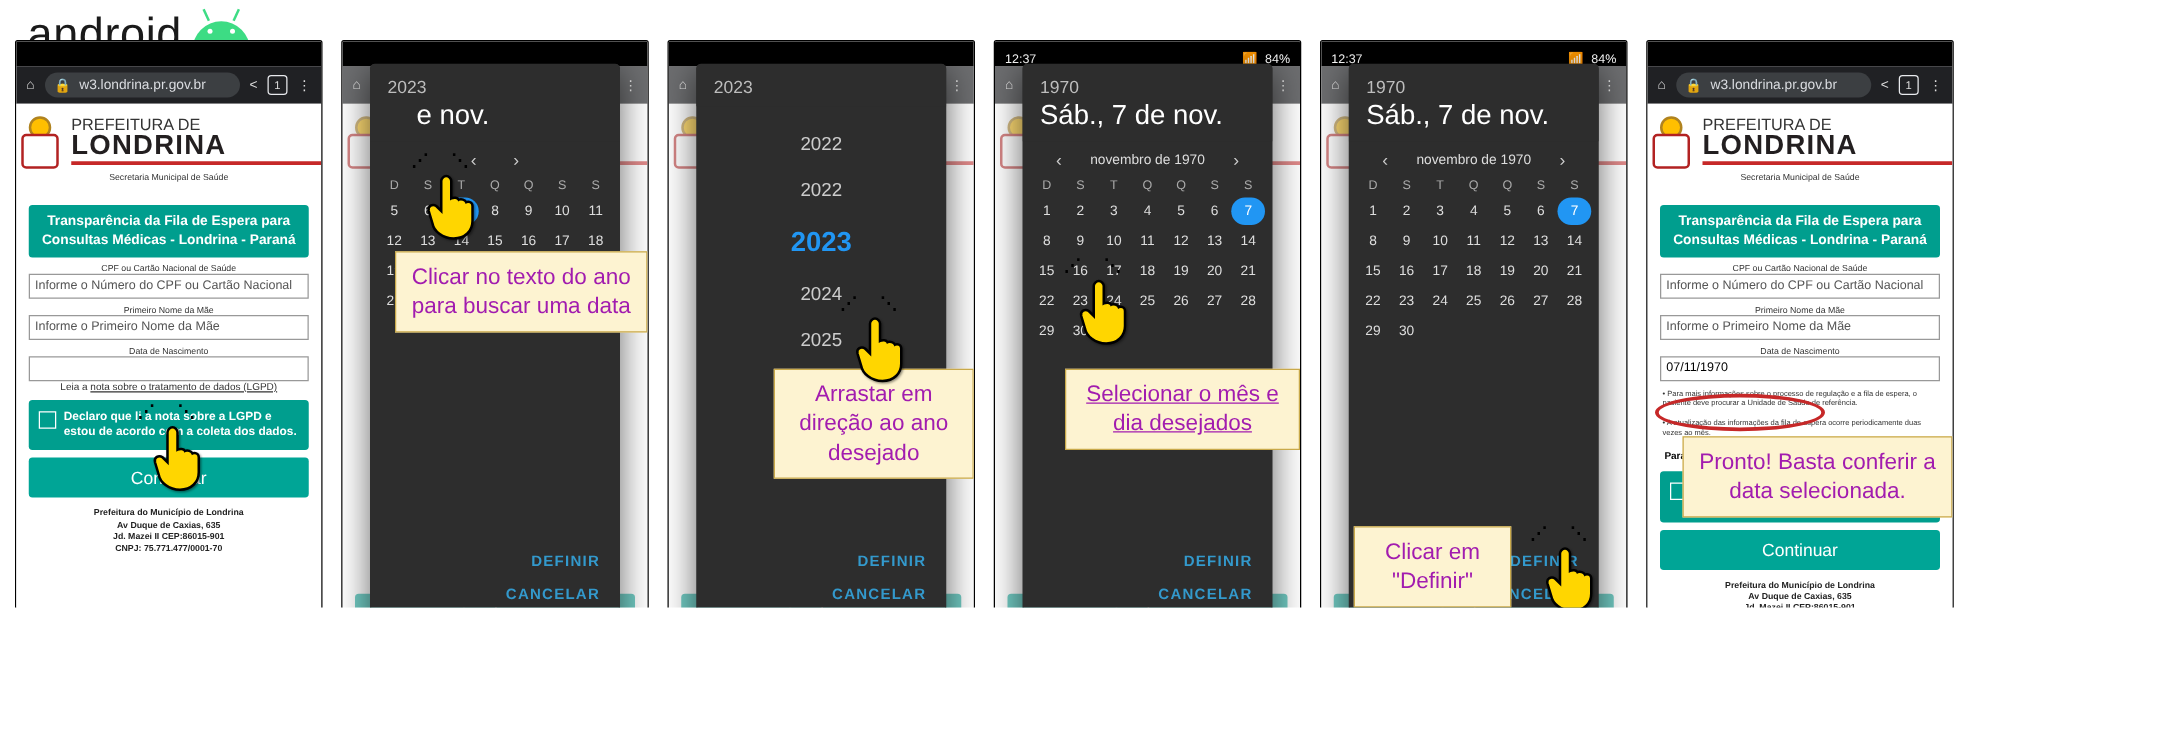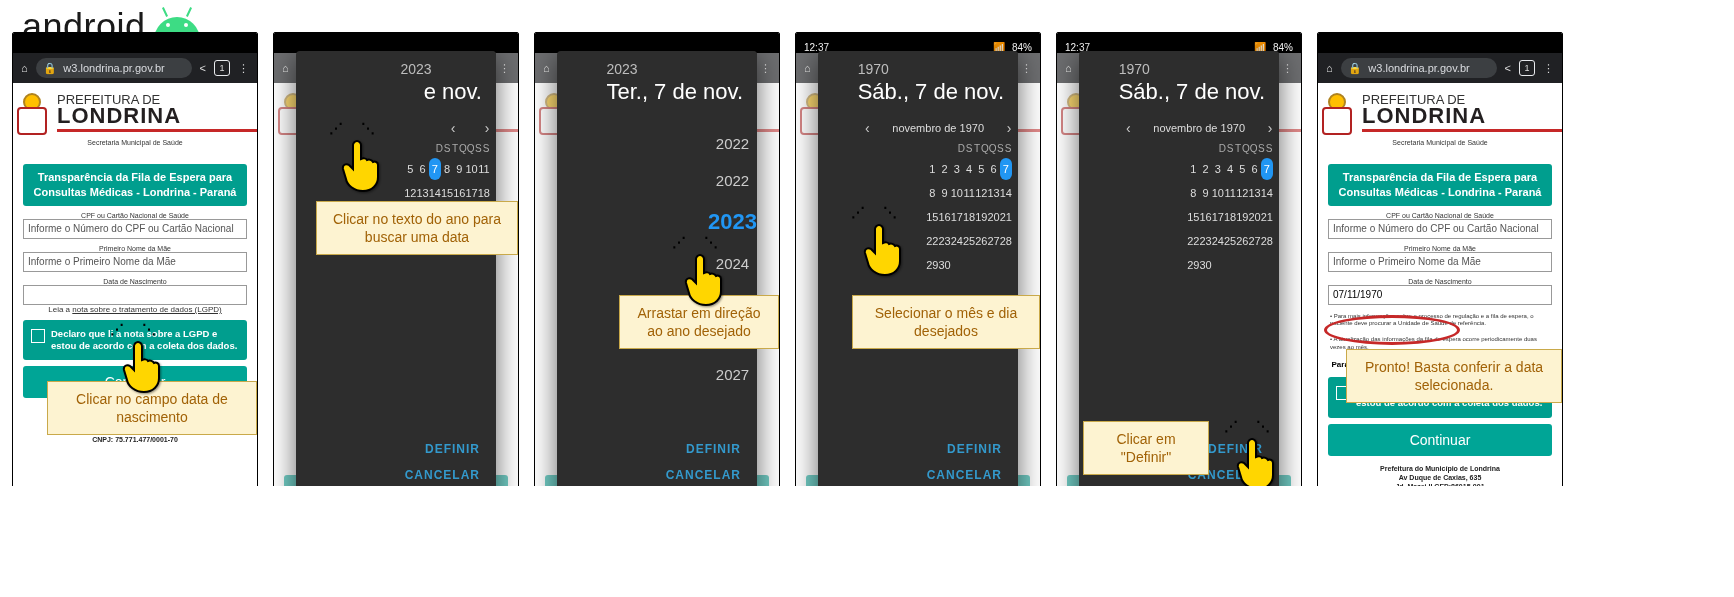--- a/index.html
+++ b/index.html
@@ -57,36 +57,36 @@
   .lgpd-note{font-size:8px;text-align:center;color:#333;}
   .lgpd-note u{text-decoration:underline;}
   .smalltext{font-size:6px;color:#333;margin:8px 12px 2px;line-height:1.3;}
   .uds{font-size:8px;font-weight:bold;text-align:center;margin:8px 0;}
   .declare{margin:6px 10px;background:var(--teal);color:#fff;font-size:9.5px;font-weight:bold;padding:8px 8px;border-radius:3px;display:flex;gap:6px;align-items:flex-start;line-height:1.3;}
   .declare .chk{flex:0 0 12px;height:12px;border:1.5px solid #fff;background:transparent;margin-top:1px;}
   .btn-cont{margin:6px 10px;background:var(--teal-btn);color:#fff;font-size:14px;font-weight:normal;text-align:center;padding:8px 0;border-radius:3px;}
   .footer{text-align:center;font-size:7px;color:#222;font-weight:bold;margin-top:8px;line-height:1.35;}
 
   
-  .datepicker{position:absolute;top:18px;left:22px;right:22px;bottom:10px;background:#2d2d2d;color:#ddd;border-radius:4px;box-shadow:0 6px 28px rgba(0,0,0,.6);display:flex;flex-direction:column;overflow:hidden;align-items:flex-end;}
+  .datepicker{position:absolute;top:18px;left:22px;right:22px;bottom:10px;background:#2d2d2d;color:#ddd;border-radius:4px;box-shadow:0 6px 28px rgba(0,0,0,.6);display:flex;flex-direction:column;overflow:hidden;}
   .dp-head{padding:10px 14px 8px;background:#2d2d2d;}
   .dp-year{font-size:14px;color:#bdbdbd;}
   .dp-date{font-size:22px;color:#fff;margin-top:2px;}
   .dp-nav{display:flex;align-items:center;justify-content:center;gap:16px;font-size:11px;padding:6px 0;}
   .dp-nav .arrow{width:18px;height:18px;display:flex;align-items:center;justify-content:center;color:#ccc;font-size:14px;}
   .dp-weekdays{display:grid;grid-template-columns:repeat(7,1fr);font-size:10px;text-align:center;color:#aaa;padding:0 6px;}
   .dp-grid{display:grid;grid-template-columns:repeat(7,1fr);gap:2px 0;font-size:11px;text-align:center;padding:4px 6px;}
   .dp-cell{height:22px;display:flex;align-items:center;justify-content:center;border-radius:11px;}
   .dp-cell.sel{background:var(--pick-blue);color:#fff;}
   .dp-actions{margin-top:auto;padding:8px 16px 10px;text-align:right;color:var(--blue-text);font-size:12px;font-weight:bold;letter-spacing:1px;display:flex;flex-direction:column;gap:12px;}
   .dp-yearlist{flex:1;display:flex;flex-direction:column;align-items:center;justify-content:flex-start;gap:20px;padding:22px 0;font-size:15px;color:#ccc;}
   .dp-yearlist .cur{font-size:22px;color:var(--pick-blue);font-weight:bold;}
 
   
-  .tip{position:absolute;background:var(--tip-bg);border:1px solid var(--tip-border);padding:8px 12px;font-size:14px;line-height:1.3;color:#a16207;z-index:50;max-width:190px;text-align:center;}
+  .tip{position:absolute;background:var(--tip-bg);border:1px solid var(--tip-border);padding:8px 12px;font-size:18px;line-height:1.3;color:#a21caf;z-index:50;max-width:190px;text-align:center;}
 
   
   .pointer{position:absolute;z-index:60;transform:translate(-50%,-20%);}
   .pointer svg{filter:drop-shadow(1px 1px 1px rgba(0,0,0,.45));}
   .pointer .spark{position:absolute;color:#000;font-size:14px;font-weight:bold;line-height:6px;}
 
   
   .ellipse{position:absolute;border:3px solid var(--red);border-radius:50%;z-index:30;}
 
   
@@ -174,21 +174,20 @@
           <div>CNPJ: 75.771.477/0001-70</div>
       </div>
     </div>
 
     <div class="pointer" style="left:130px;top:317px;">
       <span class="spark" style="left:-10px;top:-12px;">⋰</span><span class="spark" style="left:22px;top:-12px;">⋱</span>
       <svg width="46" height="56" viewBox="0 0 46 56">
           <path d="M18 4c2 0 4 2 4 4v14c2-1 5-1 6 1 2-1 5 0 6 2 2-1 5 0 5 3v12c0 8-6 14-15 14S8 48 7 42l-3-10c-1-4 3-6 6-4l4 4V8c0-2 2-4 4-4z" fill="#ffd600" stroke="#000" stroke-width="2"></path>
         </svg>
     </div>
-    <div class="tip" style="left:34px;top:348px;">Clicar no campo data de nascimento</div>
   </div>
 
   <div id="ph2" class="phone dimmed">
     <div class="status-bar">
         <span></span>
         <span></span>
       </div>
     <div class="browser-bar">
       <span>⌂</span>
       <span class="pill">
@@ -308,21 +307,20 @@
         </div>
       <div class="btn-cont" style="margin-top:340px;">Continuar</div>
       <div class="footer">
           <div>Prefeitura do Município de Londrina</div>
           <div>Av Duque de Caxias, 635</div>
         </div>
     </div>
     <div class="datepicker">
       <div class="dp-head">
         <div class="dp-year">2023</div>
-        <div class="dp-date">Ter., 7 de nov.</div>
       </div>
       <div class="dp-yearlist" id="yl3">
           <div>2022</div>
           <div>2022</div>
           <div class="cur">2023</div>
           <div>2024</div>
           <div>2025</div>
           <div>2026</div>
           <div>2027</div>
         </div>
@@ -433,21 +431,21 @@
         <span>CANCELAR</span>
         <span>LIMPAR</span>
       </div>
     </div>
     <div class="pointer" style="left:88px;top:200px;">
       <span class="spark" style="left:-10px;top:-12px;">⋰</span><span class="spark" style="left:22px;top:-12px;">⋱</span>
       <svg width="46" height="56" viewBox="0 0 46 56">
           <path d="M18 4c2 0 4 2 4 4v14c2-1 5-1 6 1 2-1 5 0 6 2 2-1 5 0 5 3v12c0 8-6 14-15 14S8 48 7 42l-3-10c-1-4 3-6 6-4l4 4V8c0-2 2-4 4-4z" fill="#ffd600" stroke="#000" stroke-width="2"></path>
         </svg>
     </div>
-    <div class="tip" style="left:56px;top:262px;">Selecionar o mês e dia desejados</div>
+    <div class="tip" style="left:56px;top:262px;text-decoration:underline;">Selecionar o mês e dia desejados</div>
   </div>
 
   <div id="ph5" class="phone dimmed">
     <div class="status-bar">
         <span>12:37</span>
         <span class="right">
           <span>📶</span>
           <span>84%</span>
         </span>
       </div>

